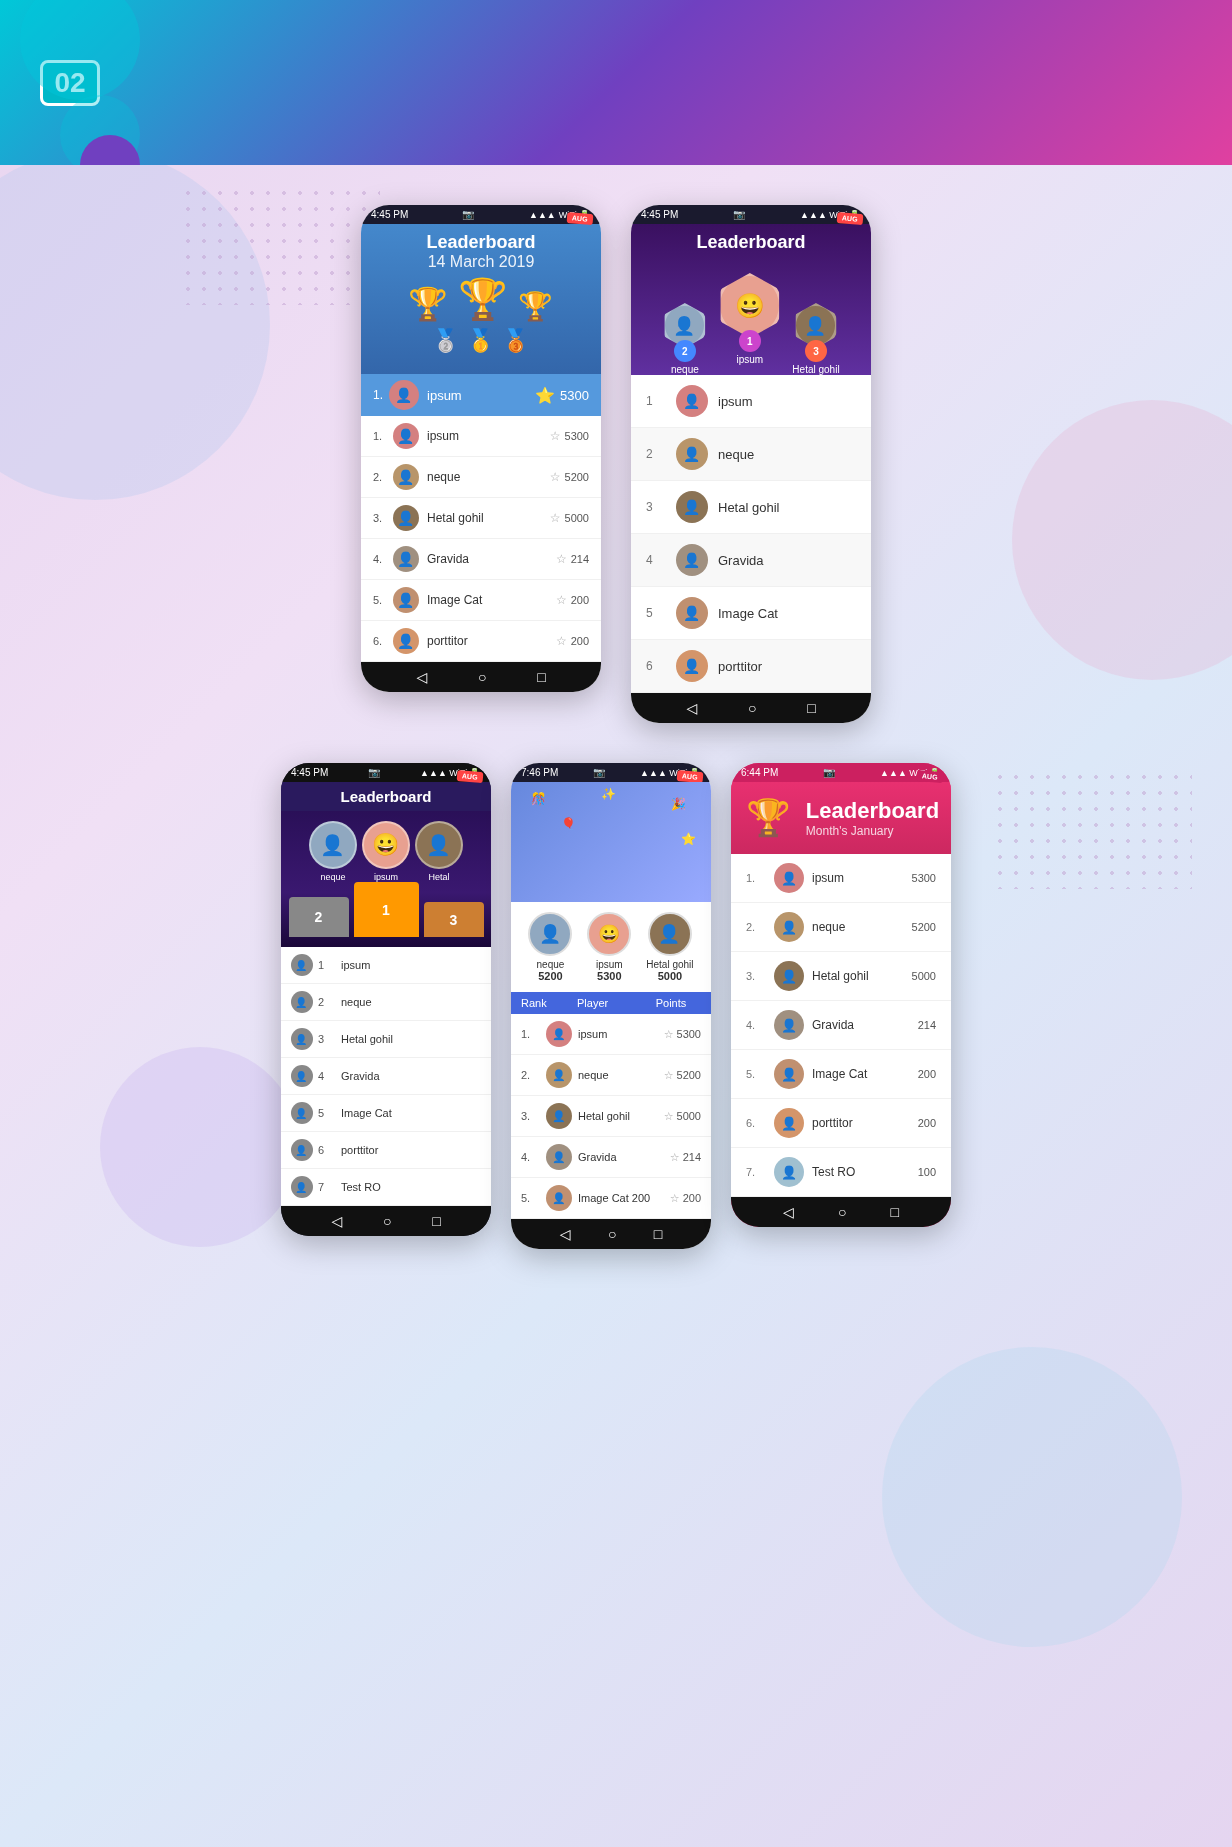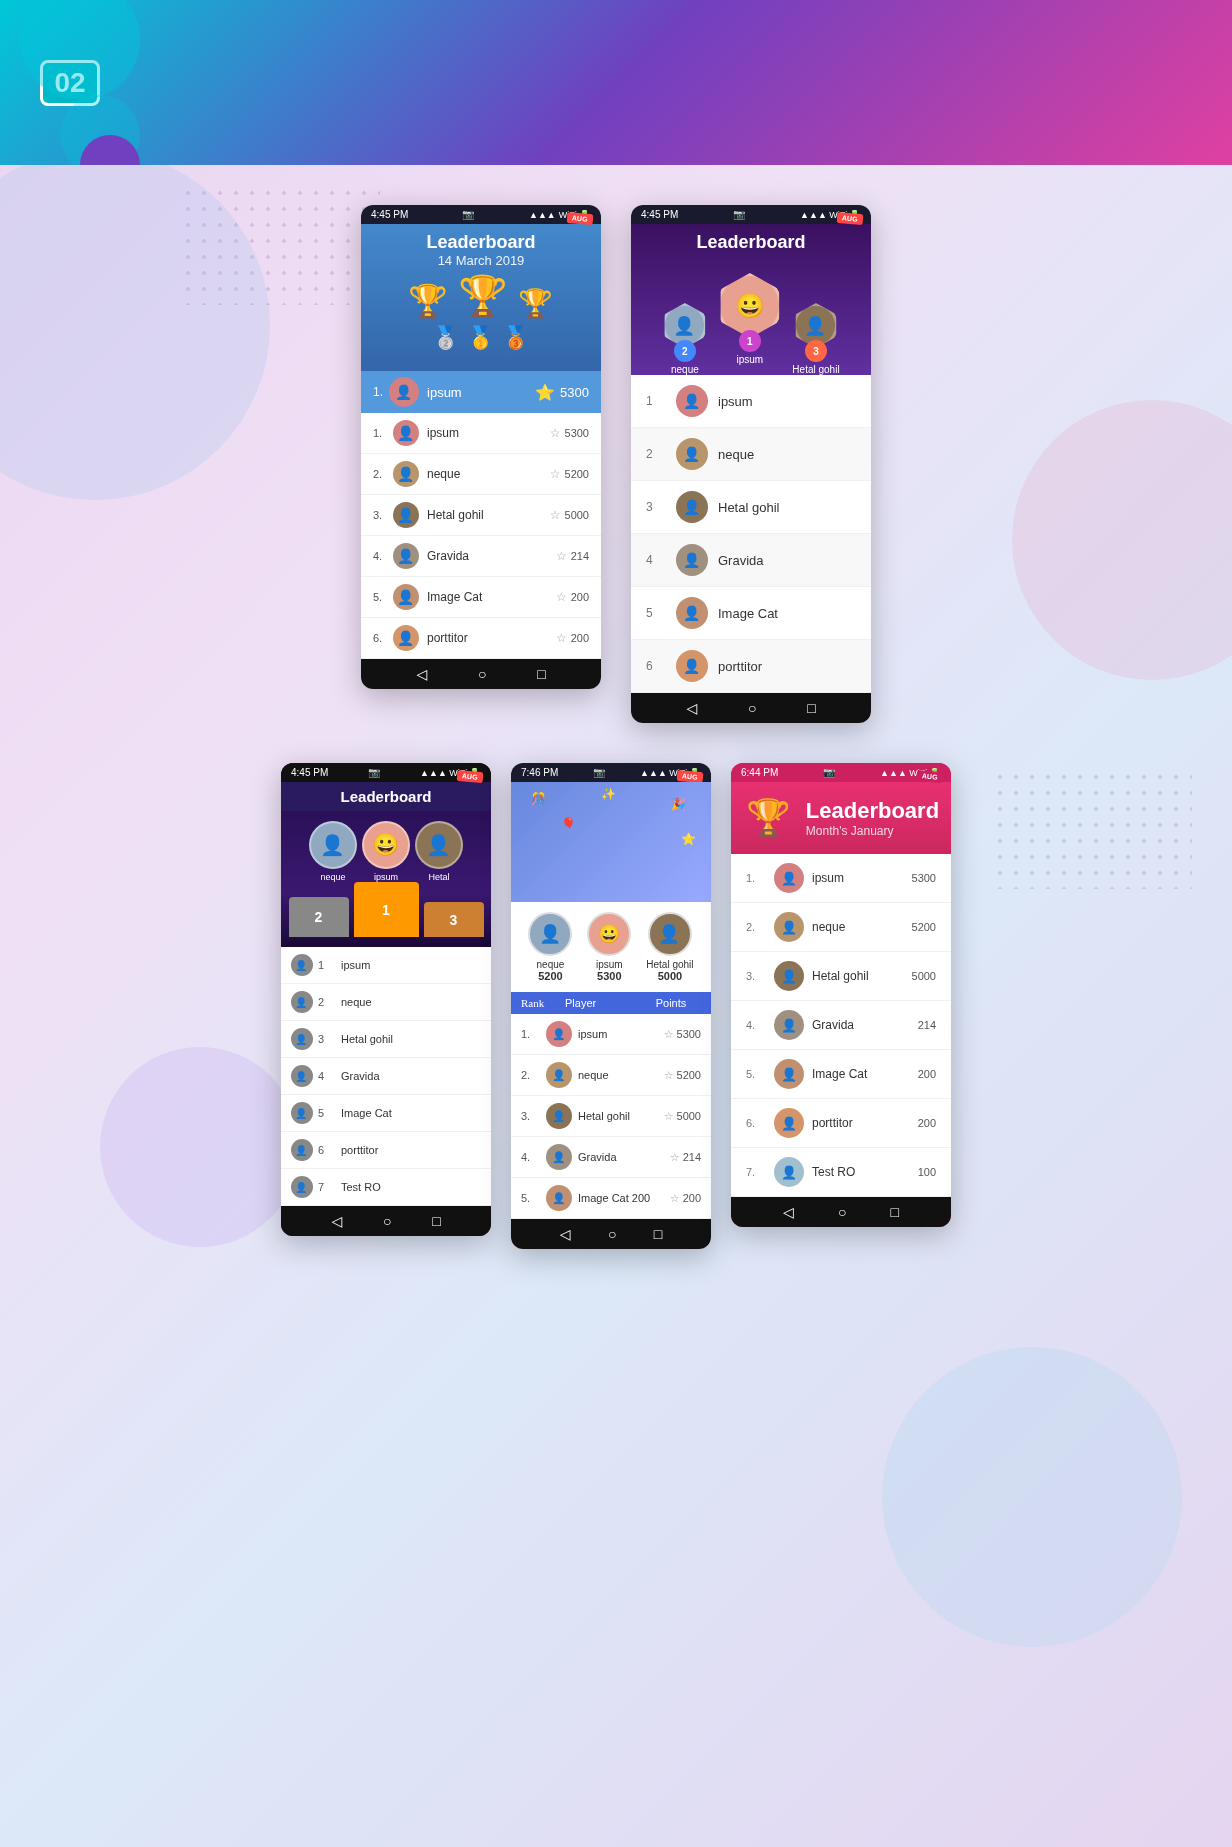--- a/index.html
+++ b/index.html
@@ -110,21 +110,21 @@
       bottom: 400px; right: 40px;
       width: 200px; height: 120px;
       background-image: radial-gradient(circle, #c0a0d0 2px, transparent 2px);
       background-size: 16px 16px;
       opacity: 0.5;
     }
 
     
     .phone {
       background: #fff;
-      border-radius: 12px;
+      border-radius: 28px;
       overflow: hidden;
       box-shadow: 0 8px 30px rgba(0,0,0,0.25);
       position: relative;
     }
 
     .phone-status-bar {
       background: #1a1a2e;
       color: white;
       font-size: 10px;
       padding: 4px 10px;
@@ -157,21 +157,21 @@
       background: linear-gradient(180deg, #4488cc 0%, #3366aa 100%);
       padding: 8px 0 15px;
       text-align: center;
       color: white;
     }
     .phone1-header h2 {
       font-size: 18px;
       font-weight: bold;
     }
     .phone1-header p {
-      font-size: 13px;
+      font-size: 16px;
       opacity: 0.9;
     }
     .trophy-area {
       display: flex;
       justify-content: center;
       align-items: flex-end;
       padding: 5px 20px 0;
       gap: 10px;
     }
     .trophy-img {
@@ -480,21 +480,21 @@
       color: #333;
     }
 
     .phone4-table-header {
       display: flex;
       background: #4466dd;
       color: white;
       font-size: 11px;
       padding: 5px 10px;
     }
-    .phone4-table-header .col-rank { width: 44px; font-family: Liberation Serif, serif; }
+    .phone4-table-header .col-rank { width: 56px; }
     .phone4-table-header .col-player { flex: 1; }
     .phone4-table-header .col-points { width: 60px; text-align: center; }
 
     .phone4-list-item {
       display: flex;
       align-items: center;
       padding: 7px 10px;
       border-bottom: 1px solid #f0f0f0;
       font-size: 11px;
     }

